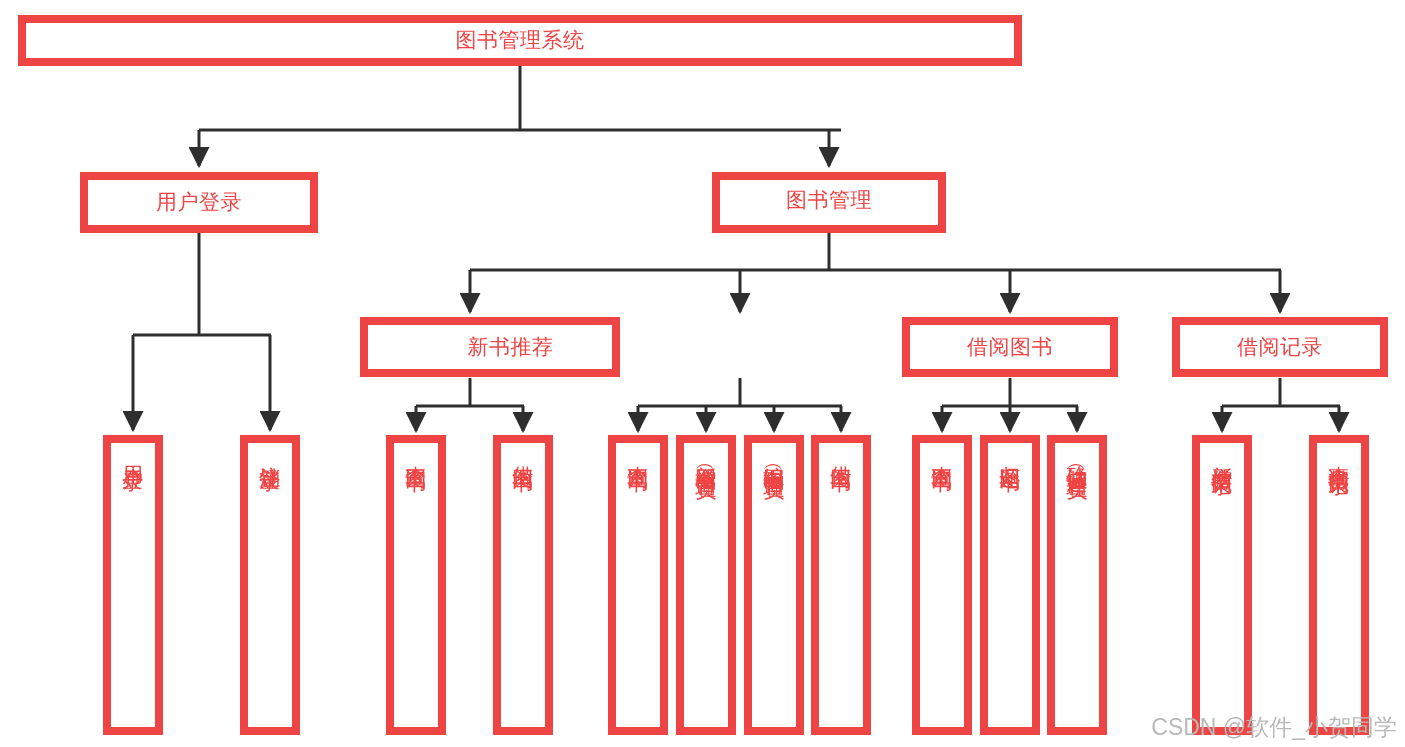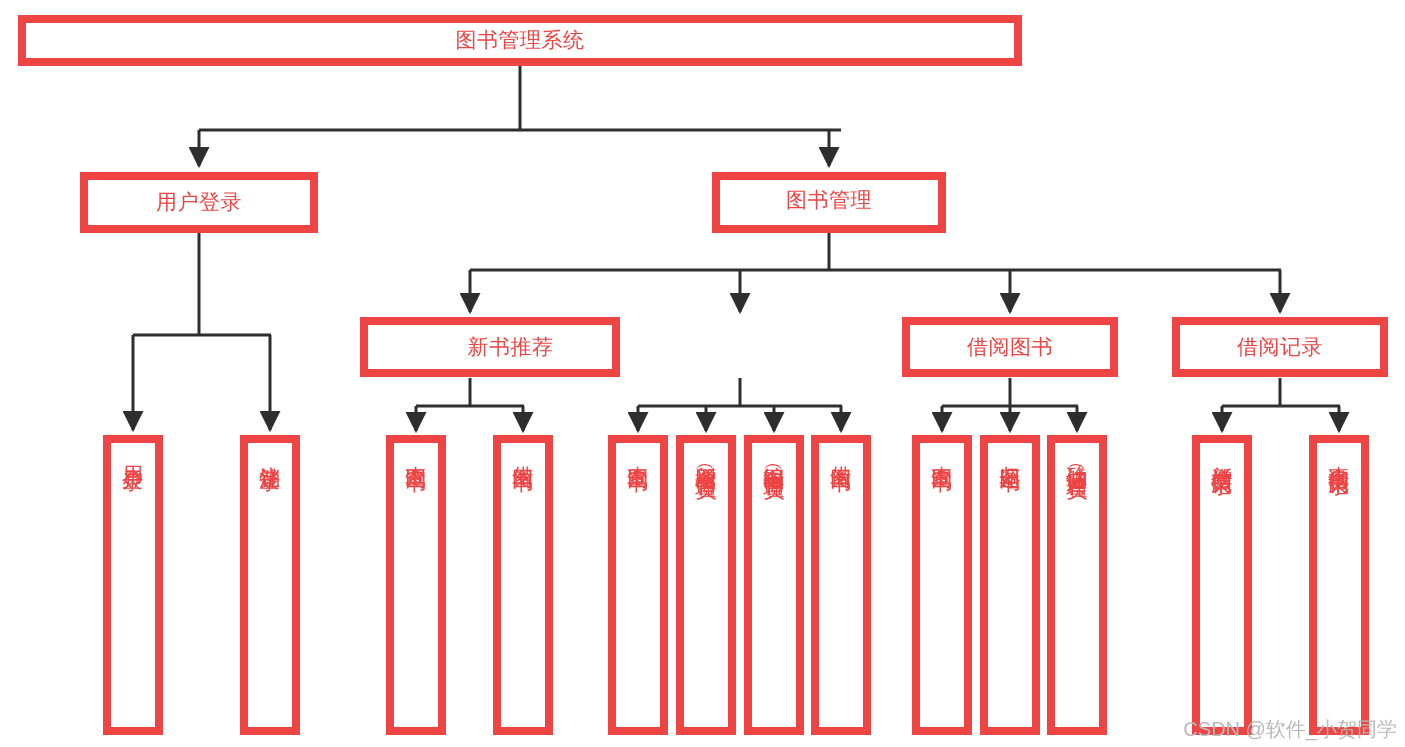--- a/index.html
+++ b/index.html
@@ -54,21 +54,21 @@
     writing-mode: vertical-rl;
     text-orientation: upright;
     font-size: 21px;
     line-height: 1.02;
     letter-spacing: 2px;
   }
   .watermark {
     position: absolute;
     right: 8px;
     bottom: 4px;
-    font-size: 20px;
+    font-size: 23px;
     color: #b9b9b9;
     white-space: nowrap;
     pointer-events: none;
   }
 </style>
 </head>
 <body>
 
 <div id="diagram-root">
 

